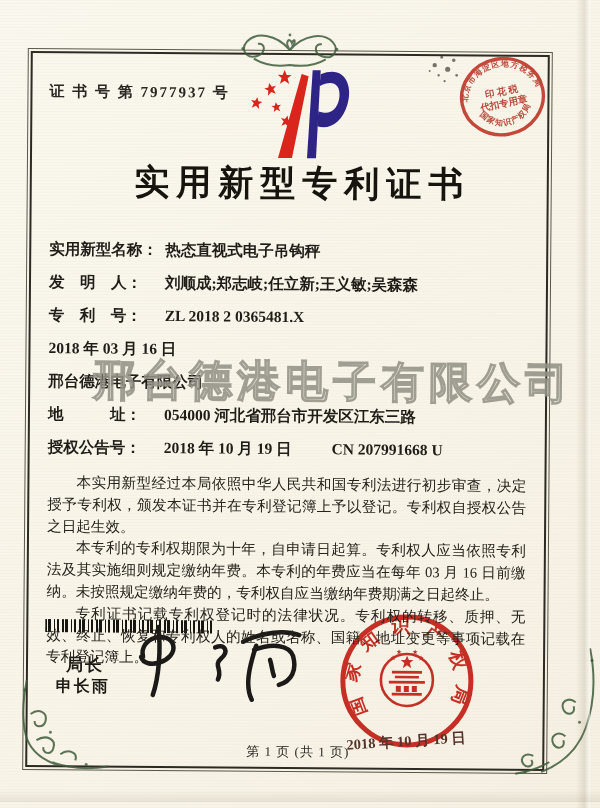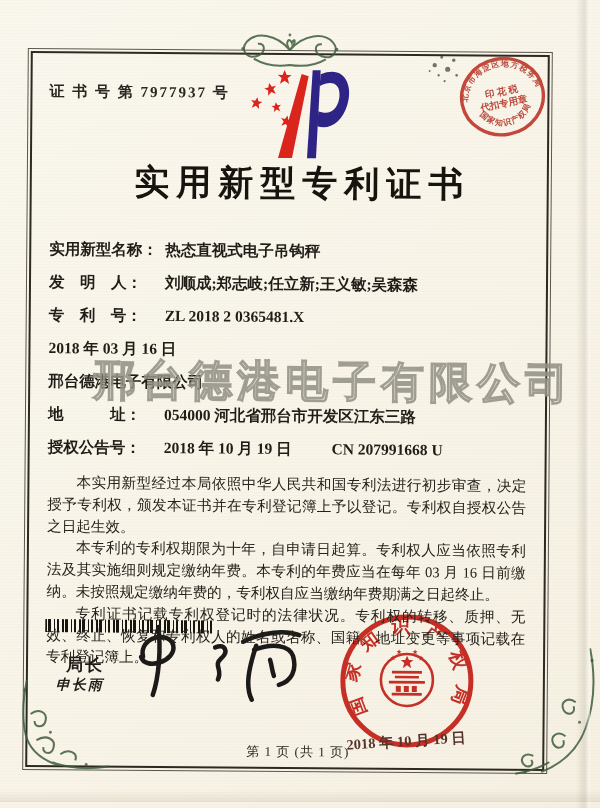--- a/index.html
+++ b/index.html
@@ -49,21 +49,21 @@
   }
   .barcode{
     position:absolute;left:22px;top:571px;width:167px;height:13px;
     background:repeating-linear-gradient(90deg,
       #171512 0 2px,rgba(0,0,0,0) 2px 3px,
       #171512 3px 6px,rgba(0,0,0,0) 6px 9px,
       #171512 9px 10px,rgba(0,0,0,0) 10px 12px,
       #171512 12px 14px,rgba(0,0,0,0) 14px 17px);
   }
   .signer-title{position:absolute;left:43px;top:597px;font-size:17px;font-weight:700;color:#1e1b16;letter-spacing:2px;margin-top:8px;}
-  .signer-name{position:absolute;left:33px;top:628px;font-size:14px;font-weight:700;color:#1e1b16;letter-spacing:2px;font-style:italic;}
+  .signer-name{position:absolute;left:33px;top:628px;font-size:16px;font-weight:700;color:#1e1b16;letter-spacing:2px;}
   .signature{position:absolute;left:92px;top:568px;width:205px;height:92px;}
   .footer{position:absolute;left:13px;top:693px;width:100%;text-align:center;font-size:13px;color:#2a2722;letter-spacing:1px;}
   .seal-cnipa{position:absolute;left:309px;top:557px;width:150px;height:150px;opacity:.95;}
   .seal-tax{position:absolute;left:391px;top:-6px;width:135px;height:104px;opacity:.92;}
   .orn-top{position:absolute;left:186px;top:-21px;width:152px;height:42px;}
   .orn-bl{position:absolute;left:-6px;top:628px;width:106px;height:96px;}
   .orn-br{position:absolute;left:487px;top:592px;width:92px;height:138px;}
 </style>
 </head>
 <body>

